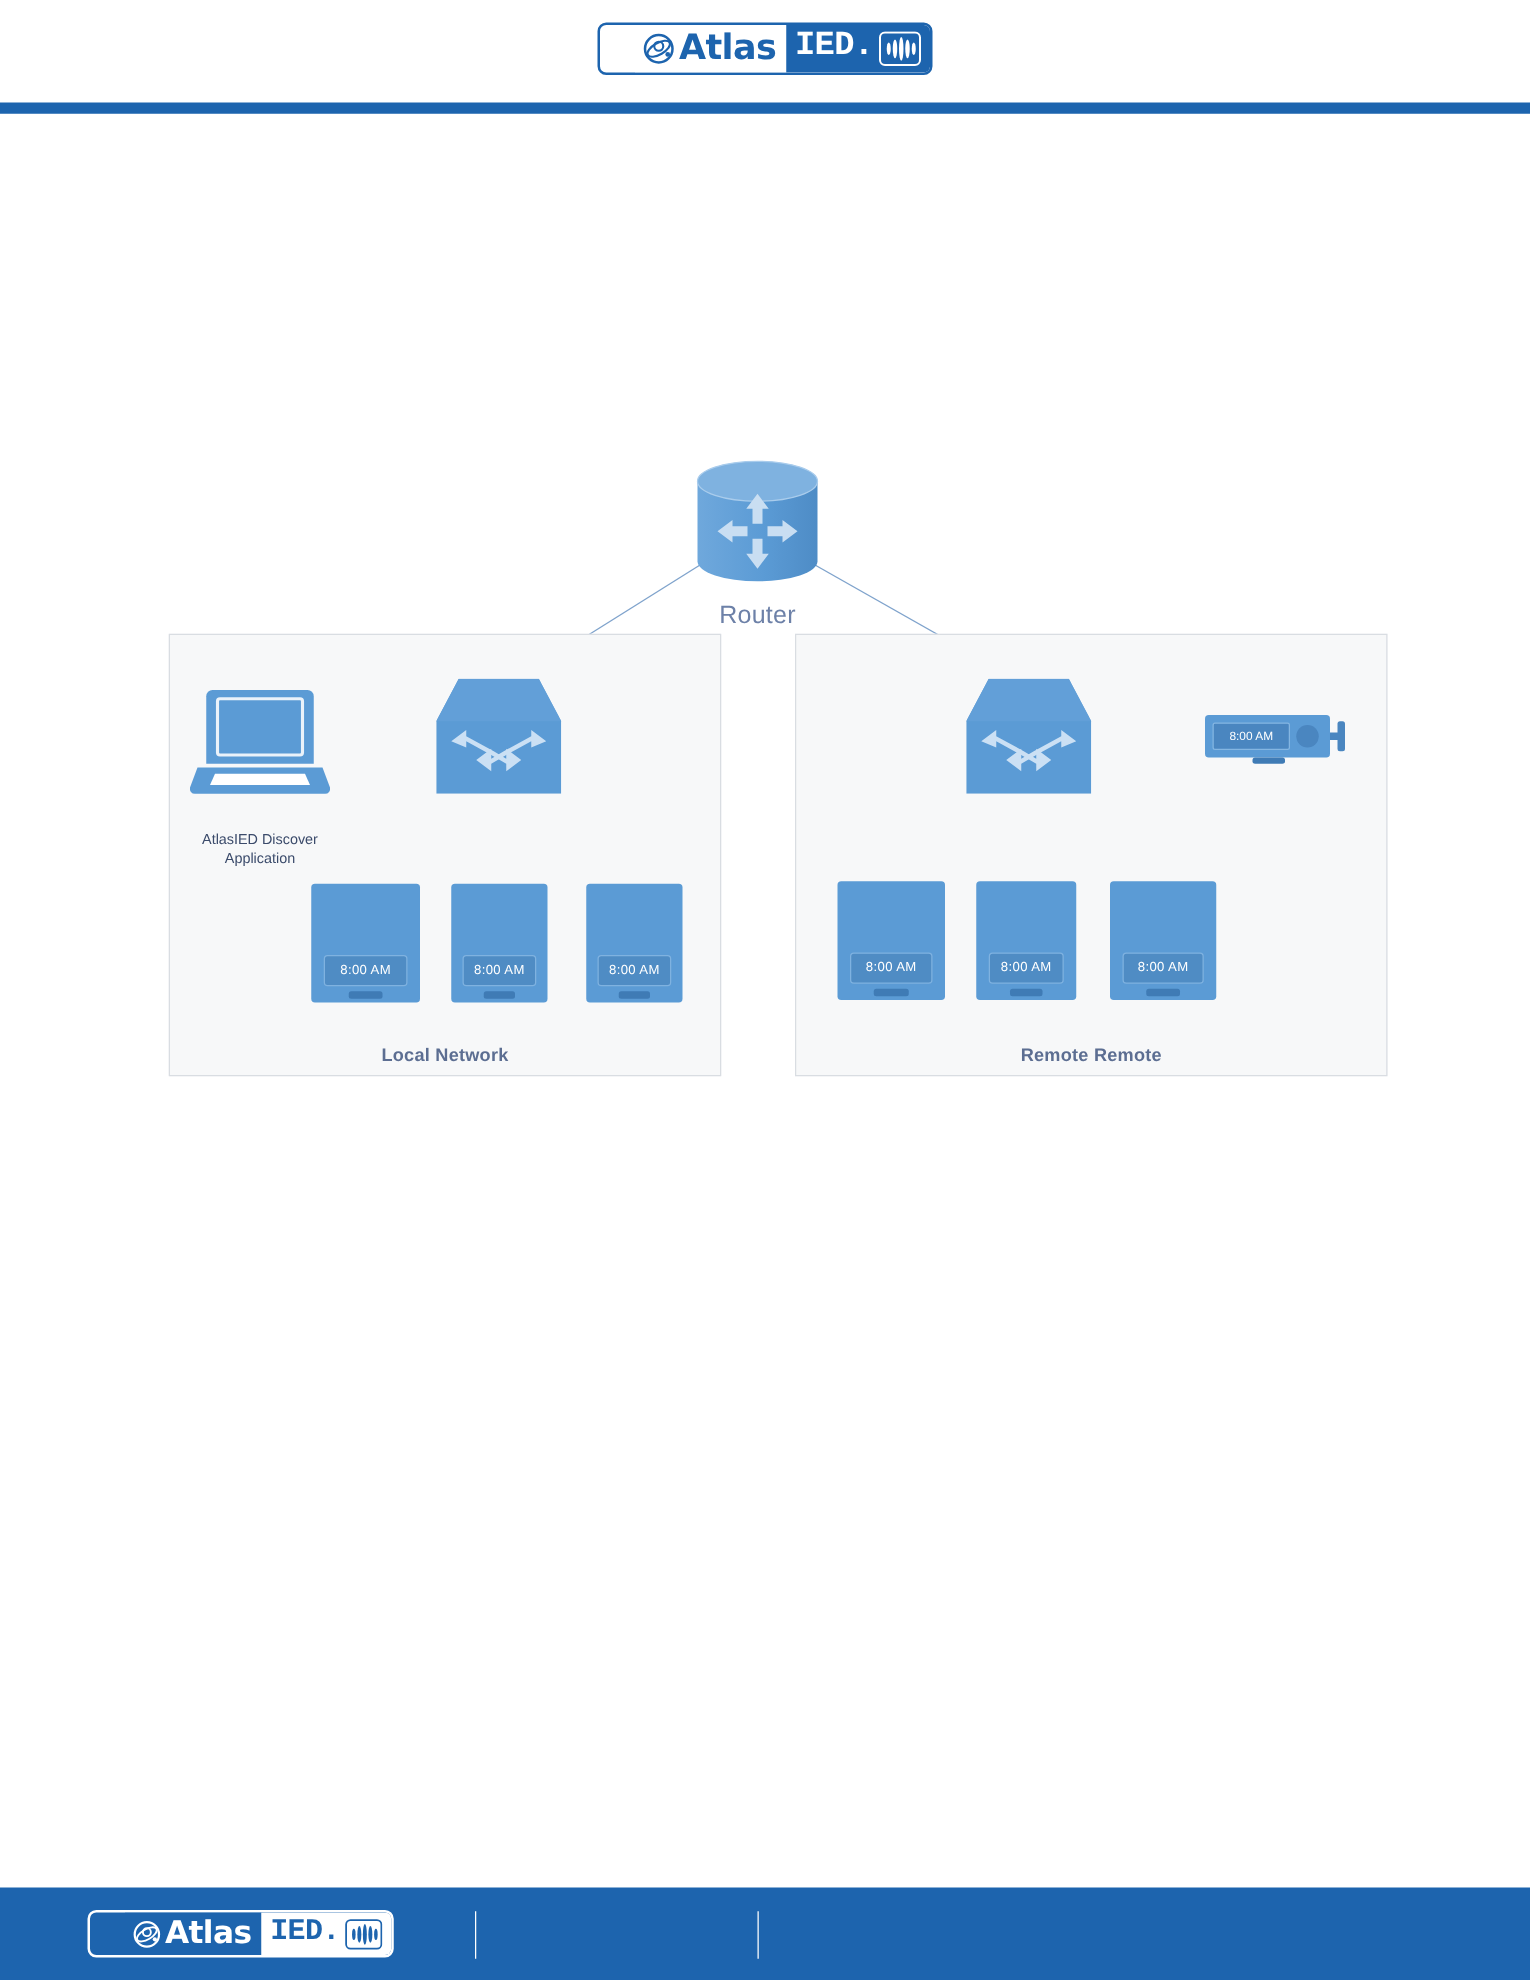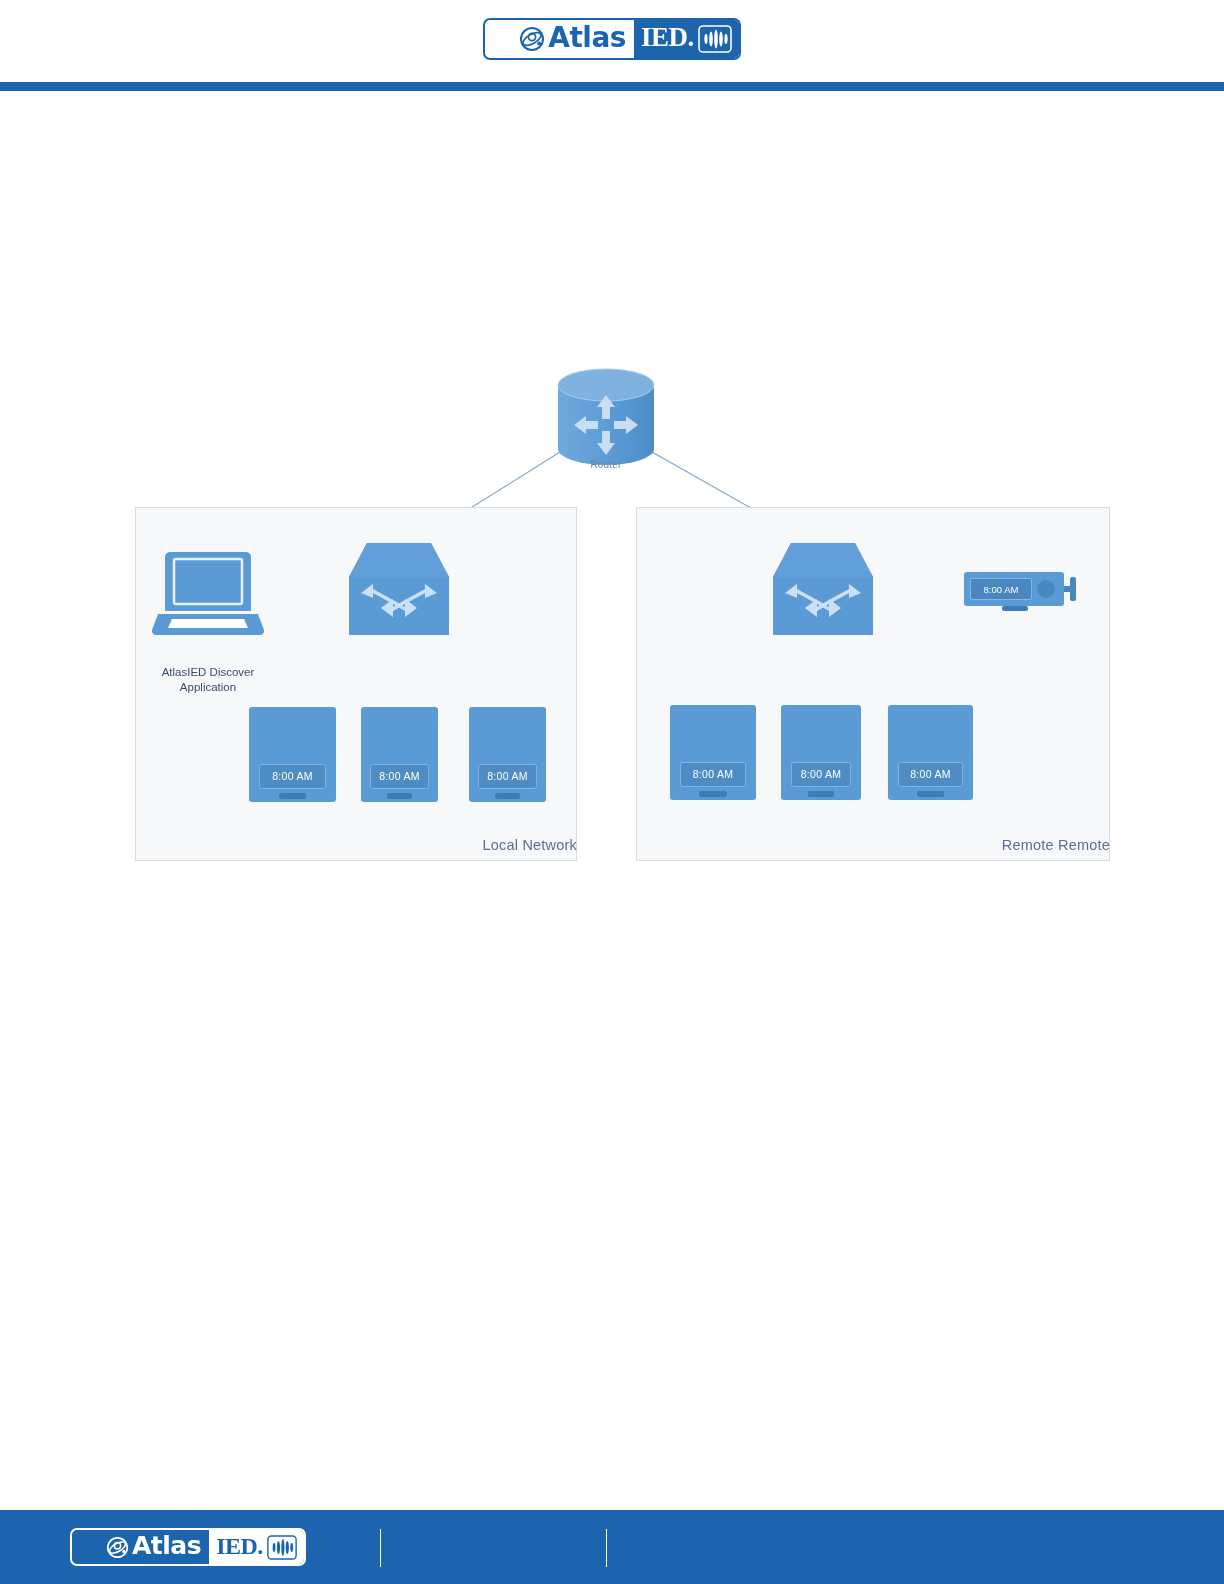--- a/index.html
+++ b/index.html
@@ -43,21 +43,21 @@
   }
   .logo-atlas {
     font-family: "DejaVu Sans", sans-serif;
     font-weight: bold;
     font-size: 28px;
     letter-spacing: -0.5px;
     line-height: 1;
     padding-bottom: 3px;
   }
   .logo-ied {
-    font-family: Liberation Serif, serif;
+    font-family: Liberation Mono, monospace;
     font-weight: bold;
     font-size: 27px;
     letter-spacing: -0.5px;
     line-height: 1;
     padding-bottom: 3px;
   }
   .logo-atom { width: 26px; height: 26px; flex: none; }
   .logo-wave { width: 34px; height: 28px; flex: none; }
 
   
@@ -82,36 +82,36 @@
 
   
   .diagram { position: absolute; top: 0; left: 0; width: 1224px; height: 1584px; }
   .diagram-svg { position: absolute; top: 0; left: 0; }
 
   .node { position: absolute; }
 
   
   .router { left: 552px; top: 367px; width: 108px; height: 100px; }
   .router-label {
-    position: absolute; left: 530px; top: 459px; width: 152px;
+    position: absolute; left: 530px; top: 481px; width: 152px;
     text-align: center;
-    font-size: 10px; color: #6D81A8; letter-spacing: 0.2px;
+    font-size: 20px; color: #6D81A8; letter-spacing: 0.2px;
   }
 
   
   .panel {
     position: absolute;
     background: #f7f8f9;
     border: 1px solid #d9dde2;
   }
   .panel-local  { left: 135px; top: 507px; width: 442px; height: 354px; }
   .panel-remote { left: 636px; top: 507px; width: 474px; height: 354px; }
   .panel-label {
-    position: absolute; text-align: right;
-    font-size: 14.5px; color: #5C6E92; letter-spacing: 0.2px;
+    position: absolute; text-align: center;
+    font-size: 14.5px; color: #5C6E92; letter-spacing: 0.2px; font-weight: bold;
   }
   .panel-label-local  { left: 135px; top: 837px; width: 442px; }
   .panel-label-remote { left: 636px; top: 837px; width: 474px; }
 
   
   .switch { width: 100px; height: 92px; }
   .switch-local  { left: 349px; top: 543px; }
   .switch-remote { left: 773px; top: 543px; }
 
   

